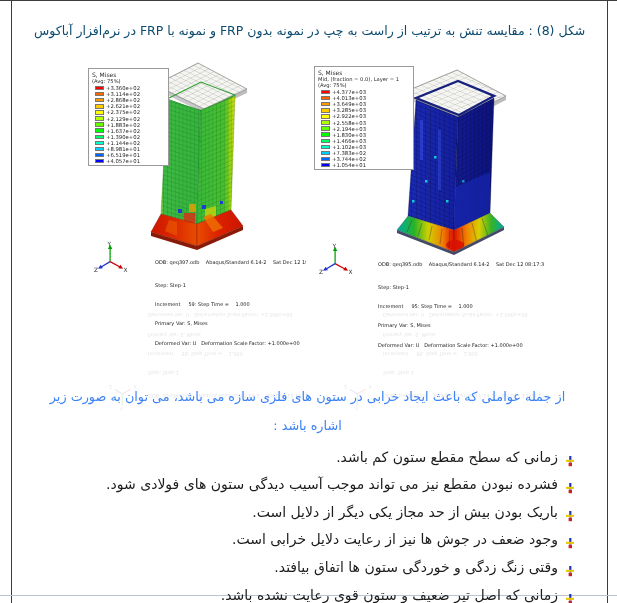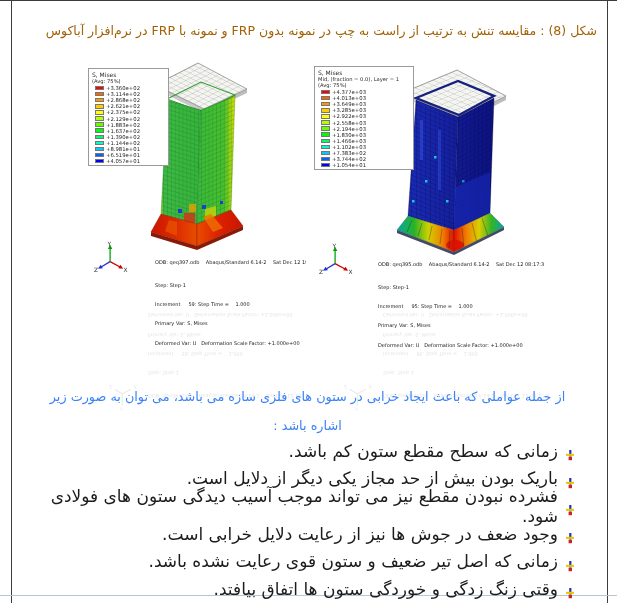--- a/index.html
+++ b/index.html
@@ -4,22 +4,22 @@
 <style>
   html,body{margin:0;padding:0;background:#fff;}
   #page{position:relative;width:617px;height:603px;background:#fff;overflow:hidden;
         font-family:"DejaVu Sans",sans-serif;color:#1a1a1a;}
   .bl{position:absolute;background:#3c3c3c;}
   #border-left{left:11px;top:0;bottom:0;width:1px;}
   #border-right{left:607px;top:0;bottom:0;width:1px;}
   #border-top{left:0;right:0;top:0;height:1px;}
   #border-bottom{left:0;right:0;top:595px;height:1px;background:#b9c6d0;}
 
-  #caption{position:absolute;top:21px;left:34px;right:20px;direction:rtl;text-align:right;
-           font-size:12.5px;line-height:20px;color:#a16207;}
+  #caption{position:absolute;top:21px;left:34px;right:20px;direction:rtl;text-align:left;
+           font-size:12.5px;line-height:20px;color:#0c4a6e;}
 
   .figure{position:absolute;top:60px;height:242px;}
   #fig-left{left:85px;width:222px;}
   #fig-right{left:312px;width:231px;}
   .model{position:absolute;left:0;top:0;}
 
   .legend{position:absolute;border:1px solid #9a9a9a;background:#fff;padding:2px 2px 1px 3px;
           color:#2a2a2a;z-index:3;}
   #fig-left .legend{left:3px;top:8px;width:74px;}
   #fig-right .legend{left:2px;top:6px;width:93px;}
@@ -43,21 +43,21 @@
   .ghost{position:absolute;opacity:0.13;transform:scaleY(-1);display:flex;align-items:flex-start;gap:10px;}
   #ghost-left{left:108px;top:299px;}
   #ghost-right{left:343px;top:299px;}
   .ghost .infoblock{position:static;width:auto;overflow:visible;}
   .ghost .triad{position:static;width:30px;height:30px;}
 
   #intro{position:absolute;top:382px;left:28px;right:30px;direction:rtl;text-align:center;
          font-size:12.8px;line-height:29px;color:#3b82f6;}
   #fault-list{position:absolute;top:437px;left:30px;right:40px;margin:0;padding:0;list-style:none;
               direction:rtl;}
-  #fault-list li{display:flex;align-items:center;height:27.6px;font-size:17px;color:#1c1c1c;}
+  #fault-list li{display:flex;align-items:flex-end;height:27.6px;font-size:14px;color:#1c1c1c;}
   .bglyph{flex:none;width:9px;height:11px;margin-left:8px;margin-right:2px;}
 </style>
 </head>
 <body>
 
 <div id="page">
   <div class="bl" id="border-top"></div>
   <div class="bl" id="border-left"></div>
   <div class="bl" id="border-right"></div>
   <div class="bl" id="border-bottom"></div>
@@ -402,48 +402,48 @@
             <rect x="2.6" y="6.8" width="3.4" height="3.4" fill="#cc2222"></rect>
           </svg></span>
       <span>زمانی که سطح مقطع ستون کم باشد.</span>
     </li>
     <li>
       <span class="bglyph"><svg viewBox="0 0 9 11" width="9" height="11">
             <rect x="3.2" y="0" width="2.2" height="6.5" fill="#2233bb"></rect>
             <rect x="0" y="3.8" width="8" height="2.1" fill="#e8c800"></rect>
             <rect x="2.6" y="6.8" width="3.4" height="3.4" fill="#cc2222"></rect>
           </svg></span>
+      <span>فشرده نبودن مقطع نیز می تواند موجب آسیب دیدگی ستون های فولادی شود.</span>
+    </li>
+    <li>
+      <span class="bglyph"><svg viewBox="0 0 9 11" width="9" height="11">
+            <rect x="3.2" y="0" width="2.2" height="6.5" fill="#2233bb"></rect>
+            <rect x="0" y="3.8" width="8" height="2.1" fill="#e8c800"></rect>
+            <rect x="2.6" y="6.8" width="3.4" height="3.4" fill="#cc2222"></rect>
+          </svg></span>
       <span>باریک بودن بیش از حد مجاز یکی دیگر از دلایل است.</span>
     </li>
     <li>
       <span class="bglyph"><svg viewBox="0 0 9 11" width="9" height="11">
             <rect x="3.2" y="0" width="2.2" height="6.5" fill="#2233bb"></rect>
             <rect x="0" y="3.8" width="8" height="2.1" fill="#e8c800"></rect>
             <rect x="2.6" y="6.8" width="3.4" height="3.4" fill="#cc2222"></rect>
           </svg></span>
-      <span>فشرده نبودن مقطع نیز می تواند موجب آسیب دیدگی ستون های فولادی شود.</span>
-    </li>
-    <li>
-      <span class="bglyph"><svg viewBox="0 0 9 11" width="9" height="11">
-            <rect x="3.2" y="0" width="2.2" height="6.5" fill="#2233bb"></rect>
-            <rect x="0" y="3.8" width="8" height="2.1" fill="#e8c800"></rect>
-            <rect x="2.6" y="6.8" width="3.4" height="3.4" fill="#cc2222"></rect>
-          </svg></span>
       <span>وجود ضعف در جوش ها نیز از رعایت دلایل خرابی است.</span>
     </li>
     <li>
       <span class="bglyph"><svg viewBox="0 0 9 11" width="9" height="11">
             <rect x="3.2" y="0" width="2.2" height="6.5" fill="#2233bb"></rect>
             <rect x="0" y="3.8" width="8" height="2.1" fill="#e8c800"></rect>
             <rect x="2.6" y="6.8" width="3.4" height="3.4" fill="#cc2222"></rect>
           </svg></span>
+      <span>وقتی زنگ زدگی و خوردگی ستون ها اتفاق بیافتد.</span>
+    </li>
+    <li>
+      <span class="bglyph"><svg viewBox="0 0 9 11" width="9" height="11">
+            <rect x="3.2" y="0" width="2.2" height="6.5" fill="#2233bb"></rect>
+            <rect x="0" y="3.8" width="8" height="2.1" fill="#e8c800"></rect>
+            <rect x="2.6" y="6.8" width="3.4" height="3.4" fill="#cc2222"></rect>
+          </svg></span>
       <span>زمانی که اصل تیر ضعیف و ستون قوی رعایت نشده باشد.</span>
-    </li>
-    <li>
-      <span class="bglyph"><svg viewBox="0 0 9 11" width="9" height="11">
-            <rect x="3.2" y="0" width="2.2" height="6.5" fill="#2233bb"></rect>
-            <rect x="0" y="3.8" width="8" height="2.1" fill="#e8c800"></rect>
-            <rect x="2.6" y="6.8" width="3.4" height="3.4" fill="#cc2222"></rect>
-          </svg></span>
-      <span>وقتی زنگ زدگی و خوردگی ستون ها اتفاق بیافتد.</span>
     </li>
   </ul>
 </div>
 
 </body></html>

